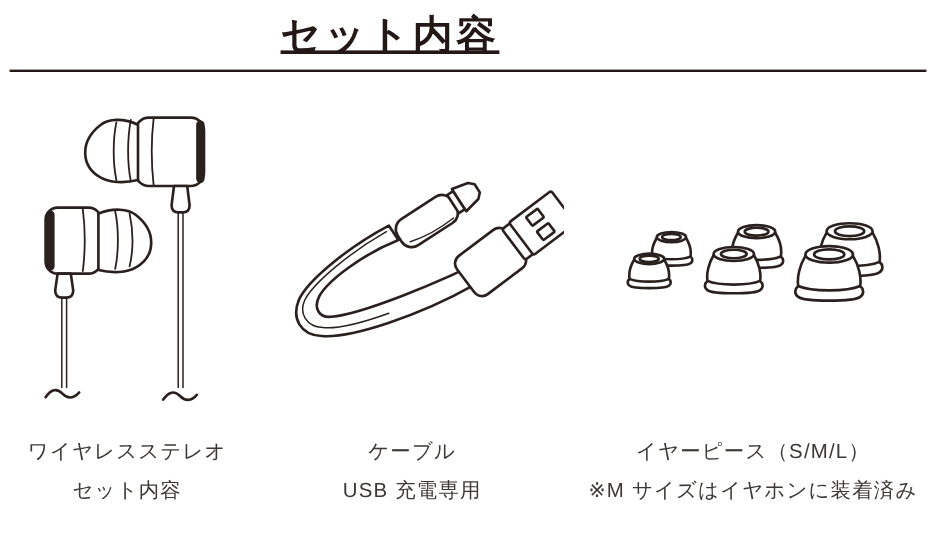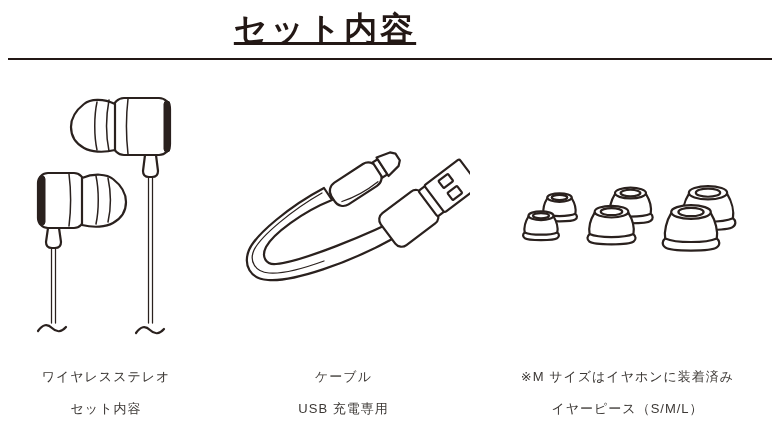--- a/index.html
+++ b/index.html
@@ -20,21 +20,21 @@
   .divider{
     position:absolute;top:58px;left:8px;width:764px;height:0;
     border-top:2px solid var(--divider-color);
   }
   .illus{position:absolute;}
   .illus-earphones{left:15px;top:90px;}
   .illus-usb{left:240px;top:140px;}
   .illus-tips{left:500px;top:172px;}
   .caption{
     position:absolute;top:361px;text-align:center;color:var(--caption-color);
-    font-size:13px;line-height:32px;letter-spacing:1px;white-space:nowrap;
+    font-size:17px;line-height:32px;letter-spacing:1px;white-space:nowrap;
   }
   .caption-1{left:0;width:212px;}
   .caption-2{left:212px;width:263px;}
   .caption-3{left:475px;width:305px;}
   svg{display:block;}
   .line{fill:none;stroke:var(--ink);stroke-width:2.2;stroke-linecap:round;stroke-linejoin:round;}
   .fillw{fill:#ffffff;stroke:var(--ink);stroke-width:2.2;stroke-linecap:round;stroke-linejoin:round;}
   .thin{fill:none;stroke:var(--ink);stroke-width:1.5;stroke-linecap:round;}
   .hair{fill:none;stroke:var(--ink);stroke-width:1.25;stroke-linecap:round;}
   .dark{fill:var(--ink);stroke:var(--ink);stroke-width:1;}
@@ -119,17 +119,17 @@
 
   <div class="caption caption-1">
     <div>ワイヤレスステレオ</div>
     <div>セット内容</div>
   </div>
   <div class="caption caption-2">
     <div>ケーブル</div>
     <div>USB 充電専用</div>
   </div>
   <div class="caption caption-3">
+    <div>イヤーピース（S/M/L）</div>
     <div>※M サイズはイヤホンに装着済み</div>
-    <div>イヤーピース（S/M/L）</div>
   </div>
 
 </div>
 
 </body></html>

